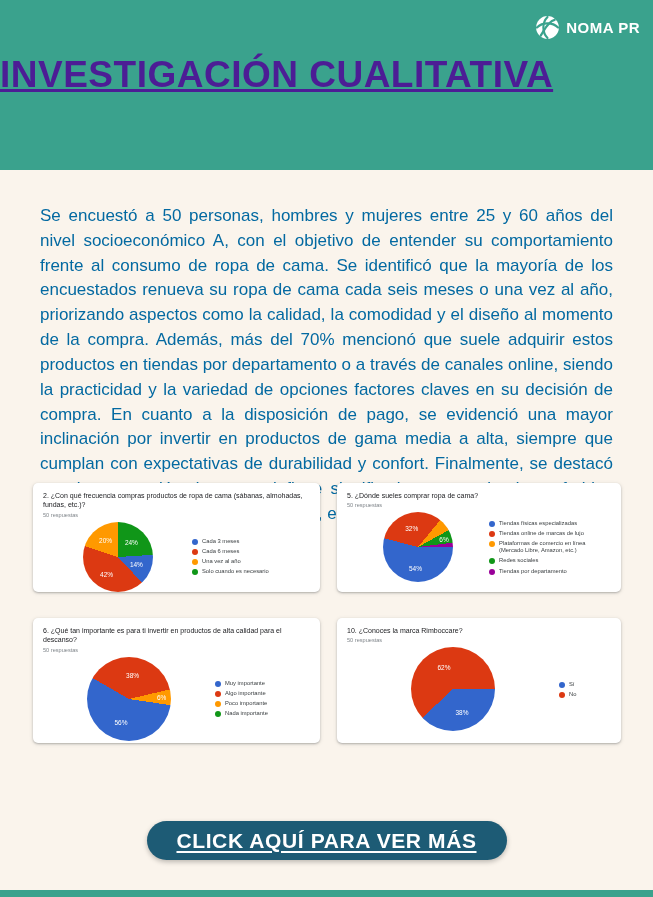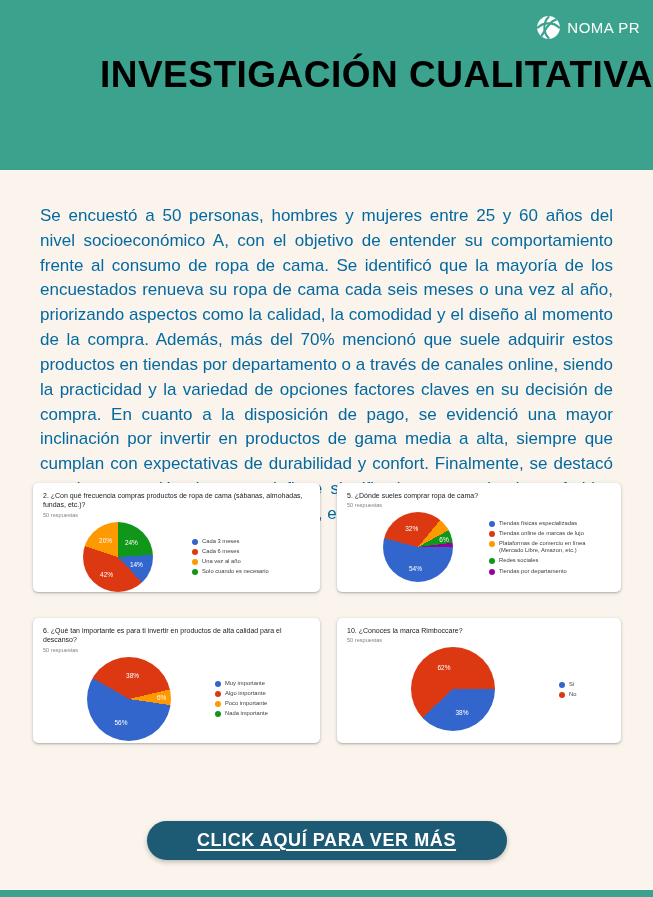--- a/index.html
+++ b/index.html
@@ -3,23 +3,23 @@
 <meta charset="utf-8">
 <style>
   html,body{margin:0;padding:0;}
   body{font-family:"Liberation Sans", sans-serif;}
   .page{position:relative;width:653px;height:897px;background:#faf4ec;overflow:hidden;margin:0 auto;}
 
   
   .header{position:absolute;top:0;left:0;width:100%;height:170px;background:#3aa28d;}
   .logo{position:absolute;top:14px;right:13px;display:flex;align-items:center;gap:5px;}
   .logo svg{display:block;}
-  .brand{color:#ffffff;font-weight:normal;font-size:15px;letter-spacing:.5px;}
-  .title{position:absolute;top:52px;left:0;width:100%;text-align:right;color:#000000;
-         font-weight:800;font-size:37px;line-height:1.22;letter-spacing:.5px;}
+  .brand{color:#ffffff;font-weight:bold;font-size:15px;letter-spacing:.5px;}
+  .title{position:absolute;top:52px;left:0;width:100%;text-align:left;color:#4c1d95;
+         font-weight:800;font-size:37px;line-height:1.22;letter-spacing:.5px;text-decoration:underline;}
 
   
   .intro{position:absolute;top:187px;left:40px;width:573px;color:#0369a1;
          font-size:17px;line-height:1.46;text-align:justify;font-weight:500;}
 
   
   .charts{position:absolute;top:483px;left:33px;width:588px;display:grid;
           grid-template-columns:287px 284px;grid-template-rows:109px 125px;
           column-gap:17px;row-gap:26px;}
   .card{background:#ffffff;border-radius:5px;box-shadow:0 1px 2px rgba(60,64,67,.3),0 1px 4px rgba(60,64,67,.15);
@@ -37,21 +37,21 @@
   .dot{width:6px;height:6px;border-radius:50%;flex:none;margin-top:1px;}
   .ltext{font-size:5.8px;color:#3c4043;line-height:1.3;}
   .card:nth-child(1) .legend{width:118px;}
   .card:nth-child(2) .legend{width:122px;}
   .card:nth-child(3) .legend{width:95px;}
   .card:nth-child(4) .legend{width:52px;}
 
   
   .cta-row{position:absolute;top:821px;left:0;width:100%;display:flex;justify-content:center;}
   .cta{border:none;cursor:pointer;background:#1d5b75;color:#ffffff;width:360px;height:39px;
-       border-radius:20px;font-family:"Liberation Sans", sans-serif;font-weight:800;font-size:18px;
+       border-radius:20px;font-family:"Liberation Sans", sans-serif;font-weight:800;font-size:21px;
        letter-spacing:.6px;text-decoration:underline;text-underline-offset:3px;text-decoration-thickness:2px;
        box-shadow:0 2px 5px rgba(0,0,0,.25);}
 
   .footer-strip{position:absolute;bottom:0;left:0;width:100%;height:7px;background:#3aa28d;}
 </style>
 </head>
 <body>
 
 <div class="page">
 

